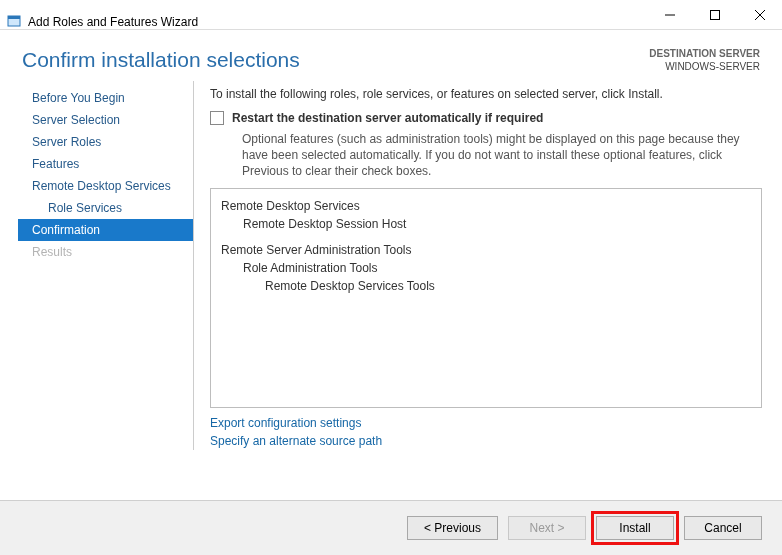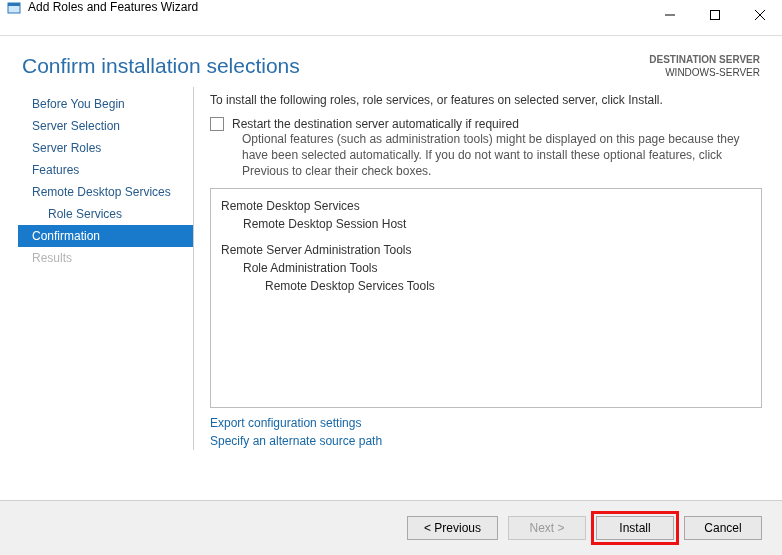--- a/index.html
+++ b/index.html
@@ -8,23 +8,23 @@
     font-family: "Segoe UI", Tahoma, sans-serif;
     font-size: 12px;
     color: #333;
     background: #fff;
     width: 782px;
     height: 555px;
     overflow: hidden;
     position: relative;
   }
   .titlebar {
-    height: 36px;
-    display: flex;
-    align-items: flex-start;
+    height: 30px;
+    display: flex;
+    align-items: flex-end;
     padding: 0 0 0 6px;
     border-bottom: 1px solid #ddd;
   }
   .titlebar .icon {
     width: 16px; height: 16px;
     margin-right: 6px;
     display: flex; align-items: center; justify-content: center;
   }
   .titlebar .title { font-size: 12px; color: #000; }
   .winbtns { margin-left: auto; display: flex; }
@@ -76,20 +76,22 @@
   }
   .main {
     flex: 1;
     border-left: 1px solid #ccc;
     padding: 6px 2px 0 16px;
     position: relative;
   }
   .intro { font-size: 12px; color: #333; margin-bottom: 10px; }
   .checkrow {
     display: flex; align-items: center; gap: 8px;
+    margin-bottom: 6px;
+    font-weight: bold;
   }
   .chk {
     width: 14px; height: 14px;
     border: 1px solid #888;
     background: #fff;
   }
   .checkrow .lbl { font-size: 12px; }
   .optional {
     font-size: 12px; color: #555; line-height: 1.35;
     margin-bottom: 8px;

